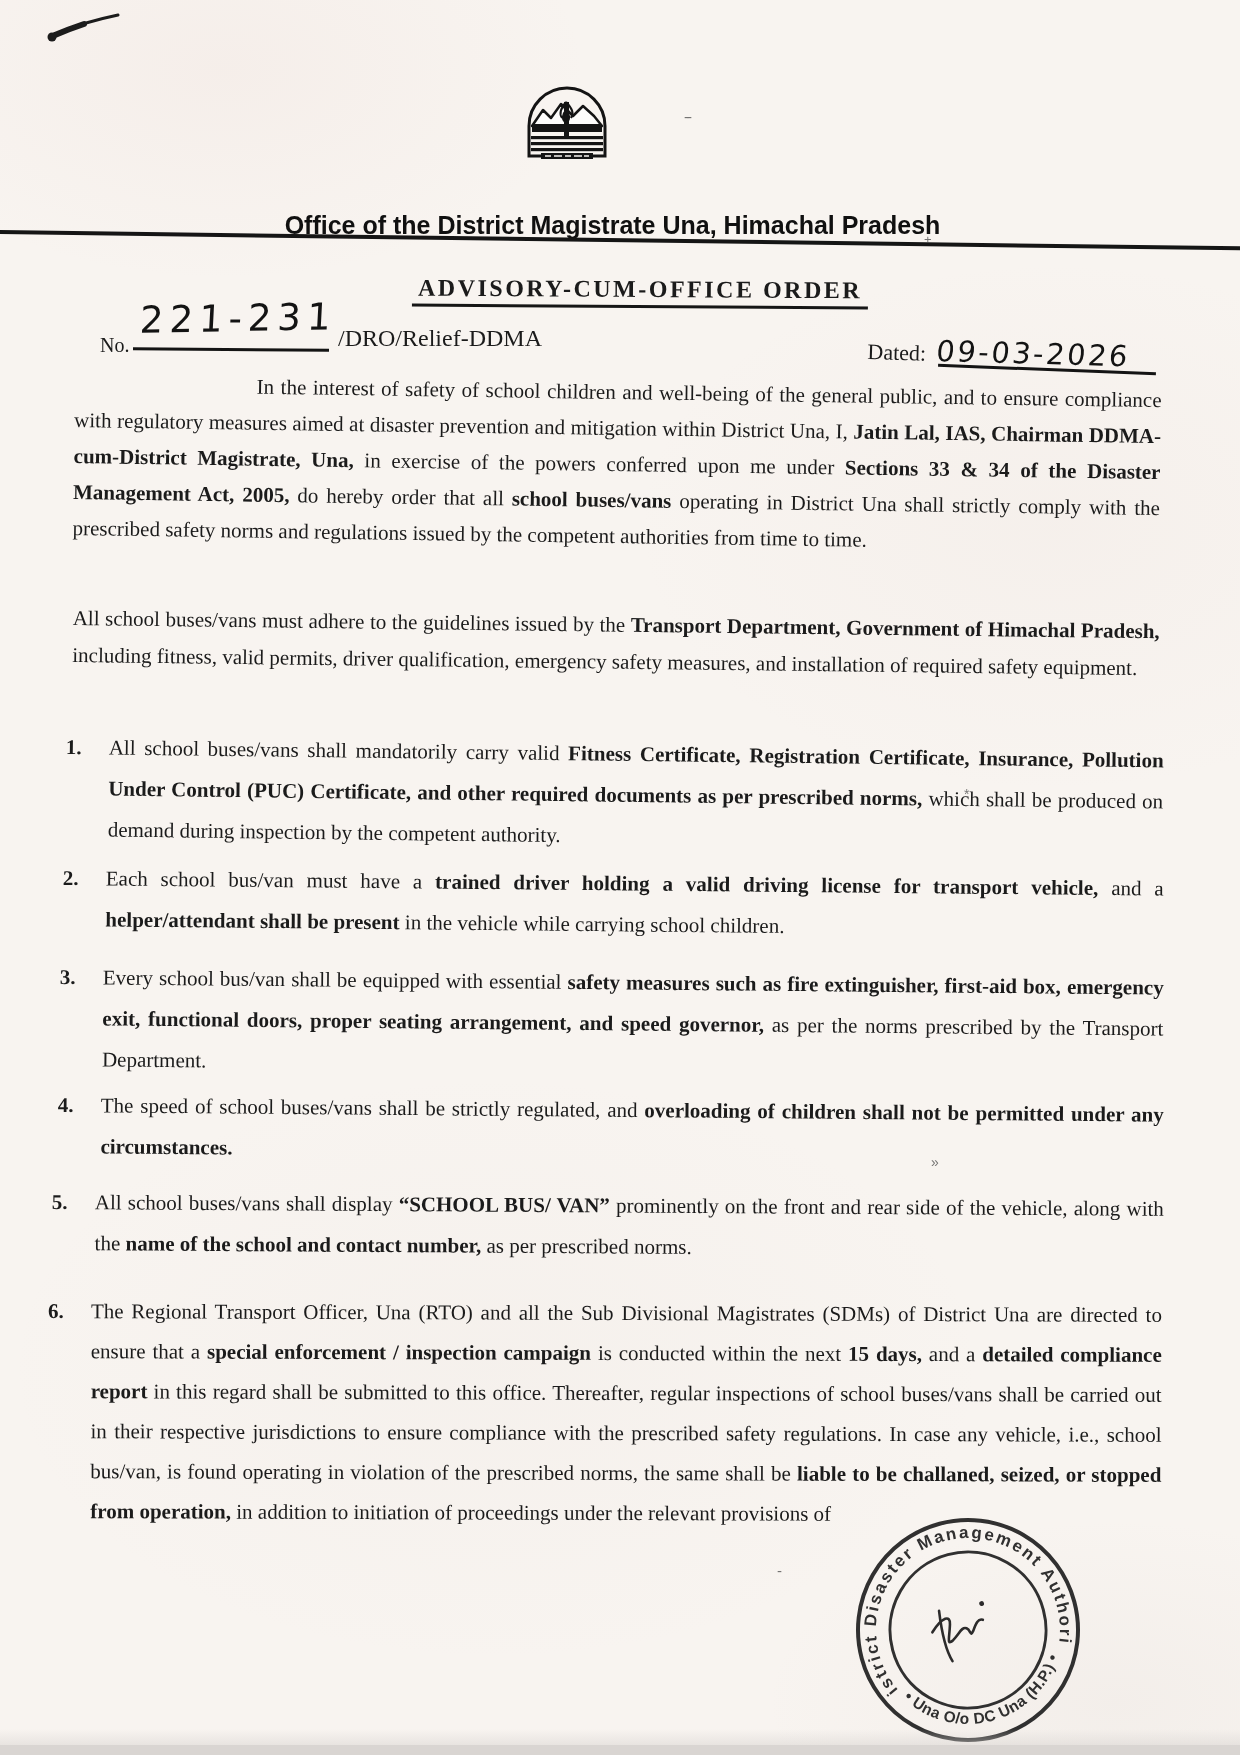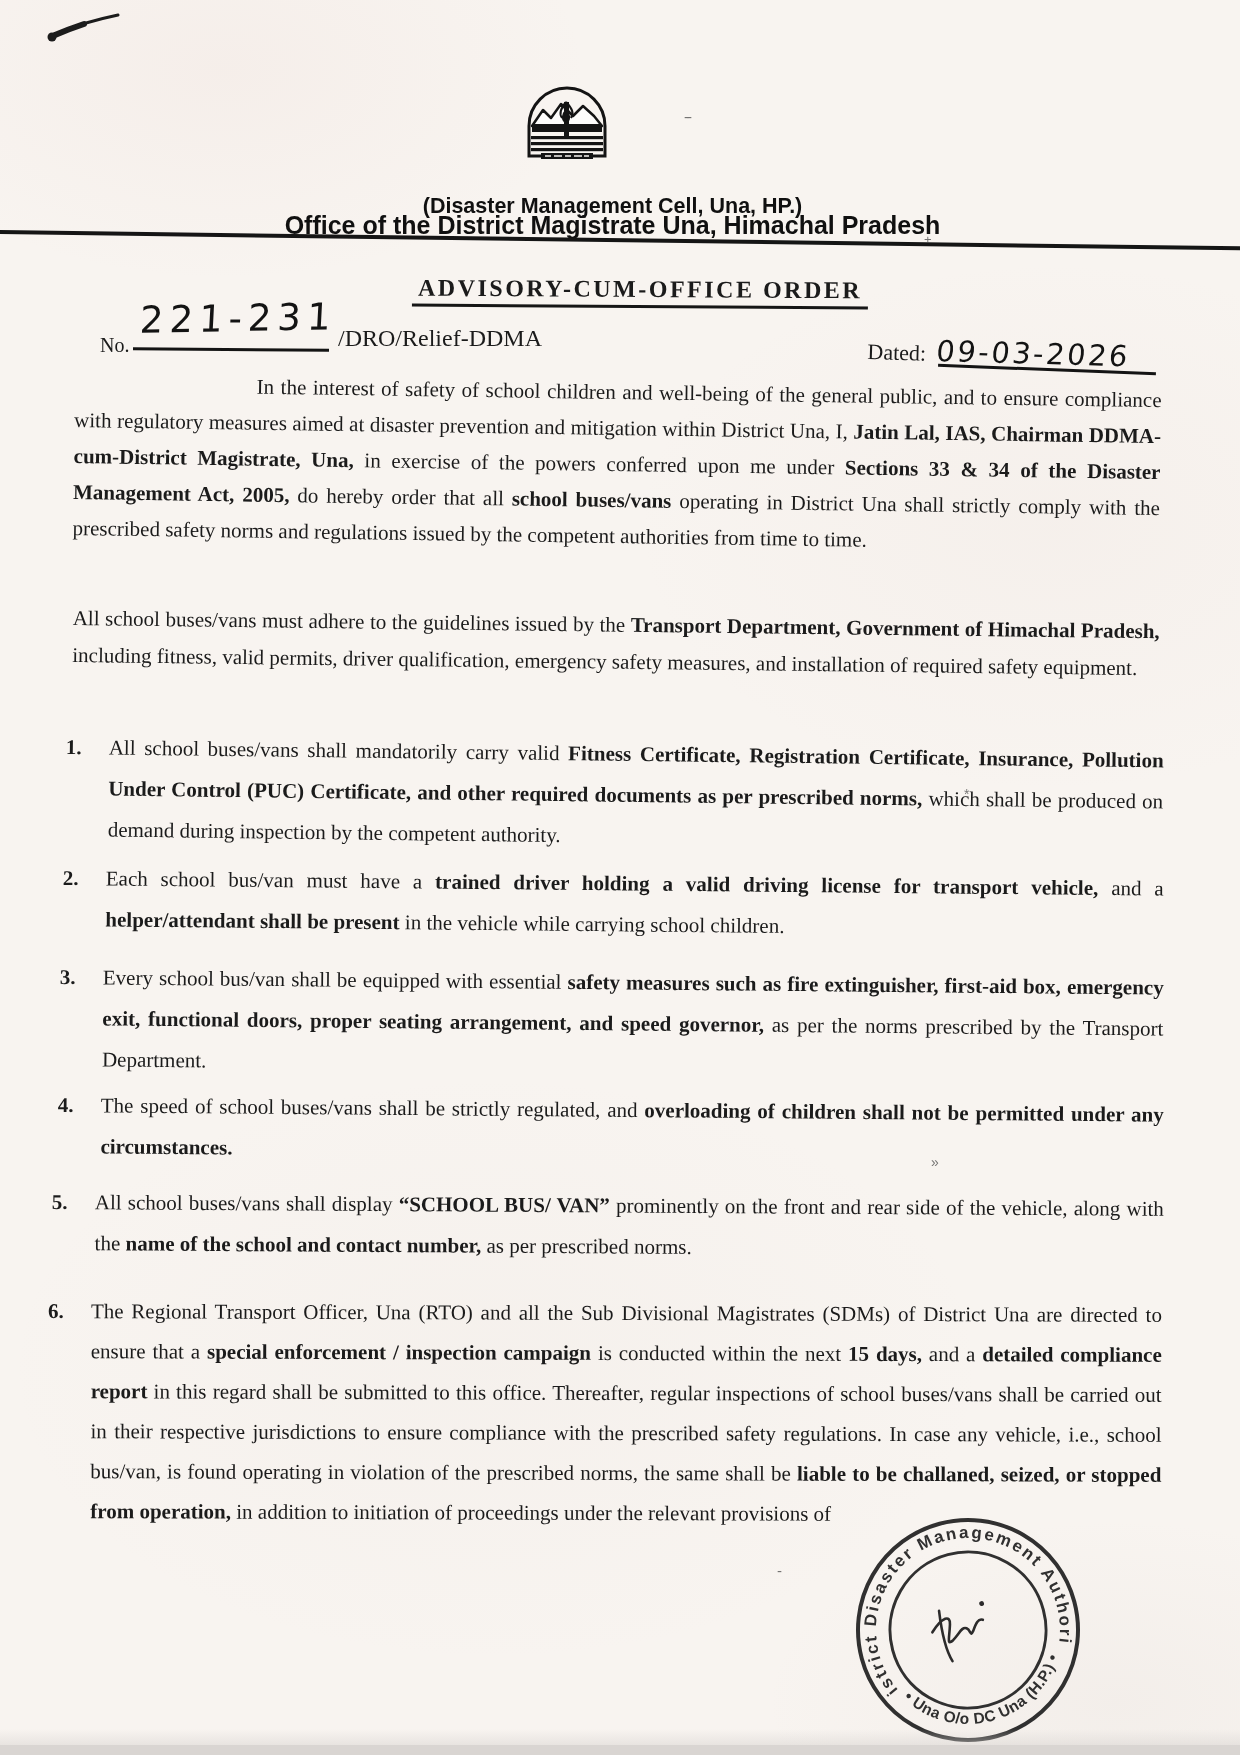--- a/index.html
+++ b/index.html
@@ -80,21 +80,20 @@
     <rect x="43" y="18" width="5" height="34" fill="#141414"></rect>
     <path d="M45 18 C40 24 38 30 41 34 M45 18 C51 24 53 30 50 34 M45 26 C41 31 41 35 44 38 M45 26 C49 31 49 35 46 38" stroke="#141414" stroke-width="2" fill="none"></path>
     <rect x="10" y="52" width="72" height="3.2" fill="#141414"></rect>
     <rect x="10" y="58" width="72" height="3.2" fill="#141414"></rect>
     <rect x="10" y="64" width="72" height="3.2" fill="#141414"></rect>
     <rect x="20" y="69" width="52" height="6" fill="#141414"></rect>
     <path d="M24 72 h6 M33 72 h8 M44 72 h6 M53 72 h8 M63 72 h5" stroke="#f8f4f0" stroke-width="1.4"></path>
   </svg>
 
   <div class="abs hdr-line1">Office of the District Magistrate Una, Himachal Pradesh</div>
-  <div class="abs hdr-line2">(Disaster Management Cell, Una, HP.)</div>
 
   <div class="abs divider"></div>
 
   <div class="abs doc-title">ADVISORY-CUM-OFFICE ORDER</div>
 
   <span class="abs no-label">No.</span>
   <span class="abs hw no-value">221-231</span>
   <div class="abs no-underline"></div>
   <span class="abs no-suffix">/DRO/Relief-DDMA</span>
 

